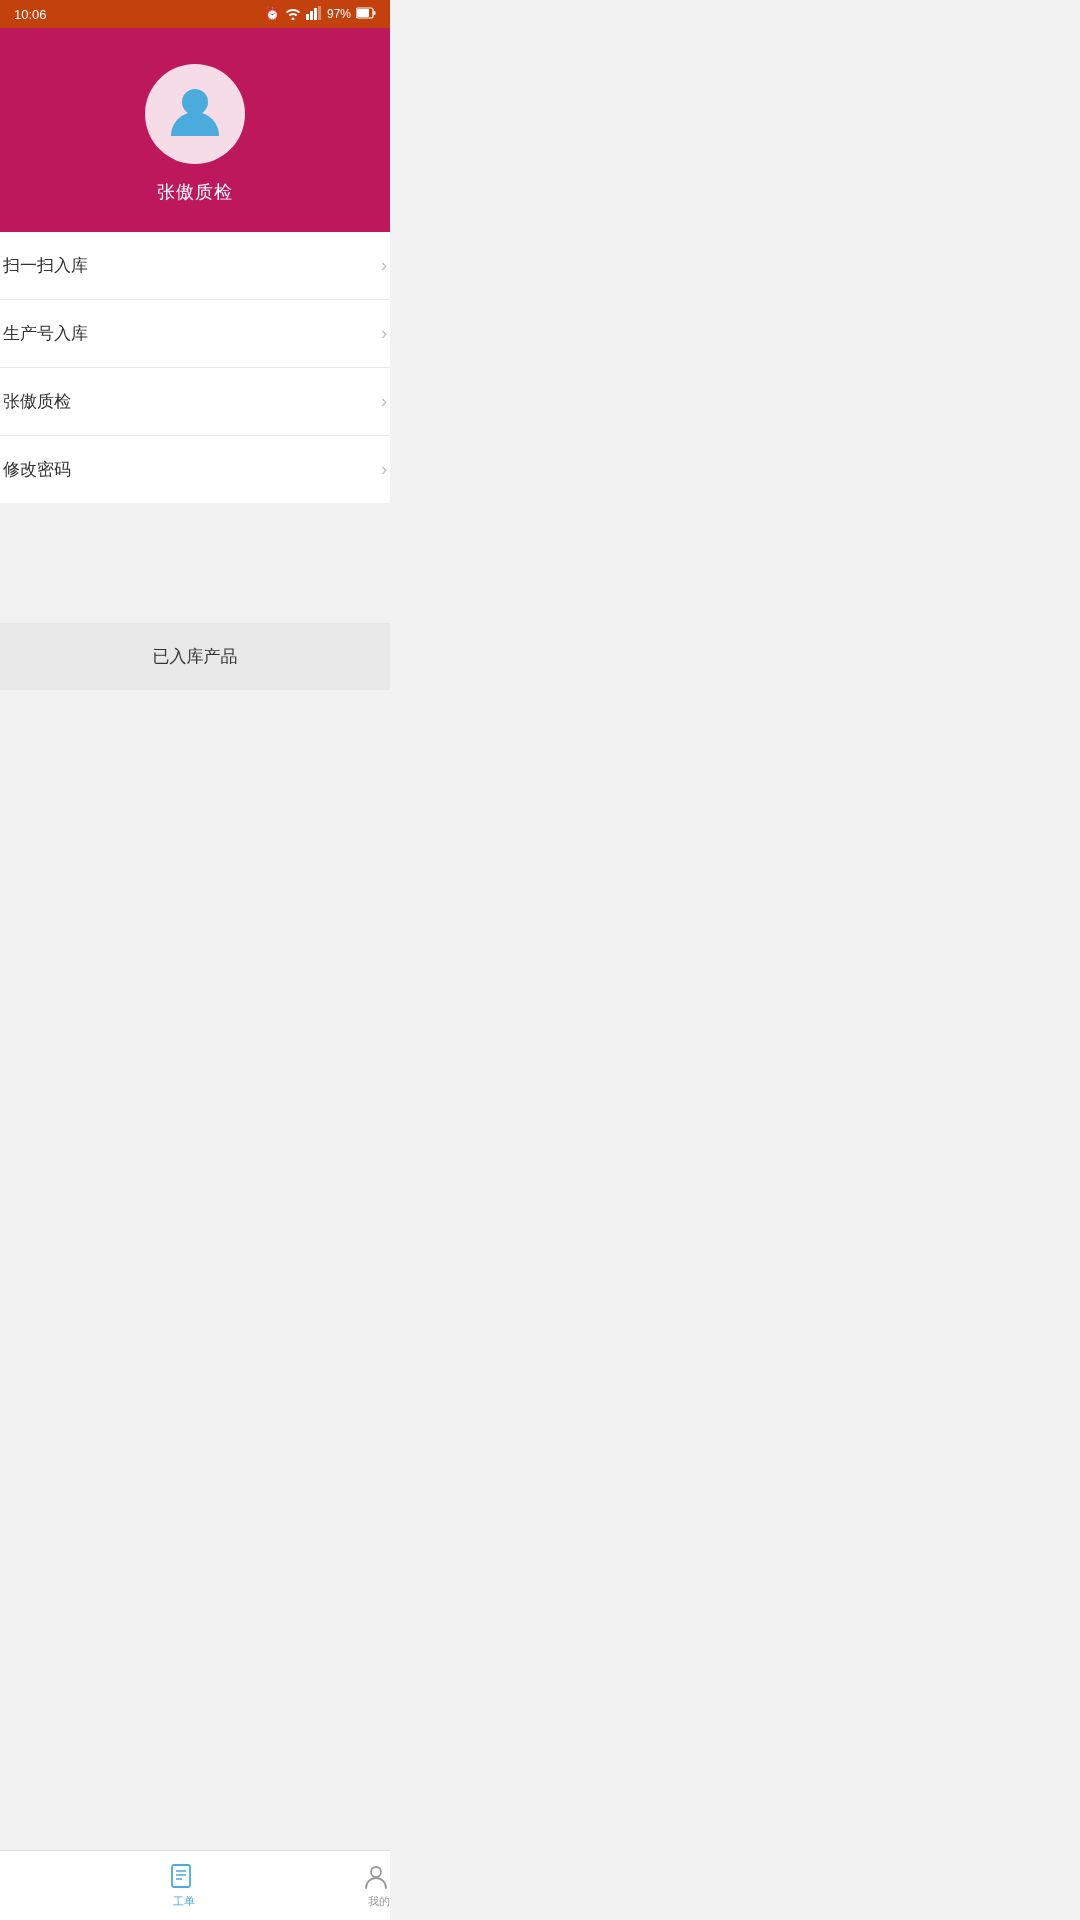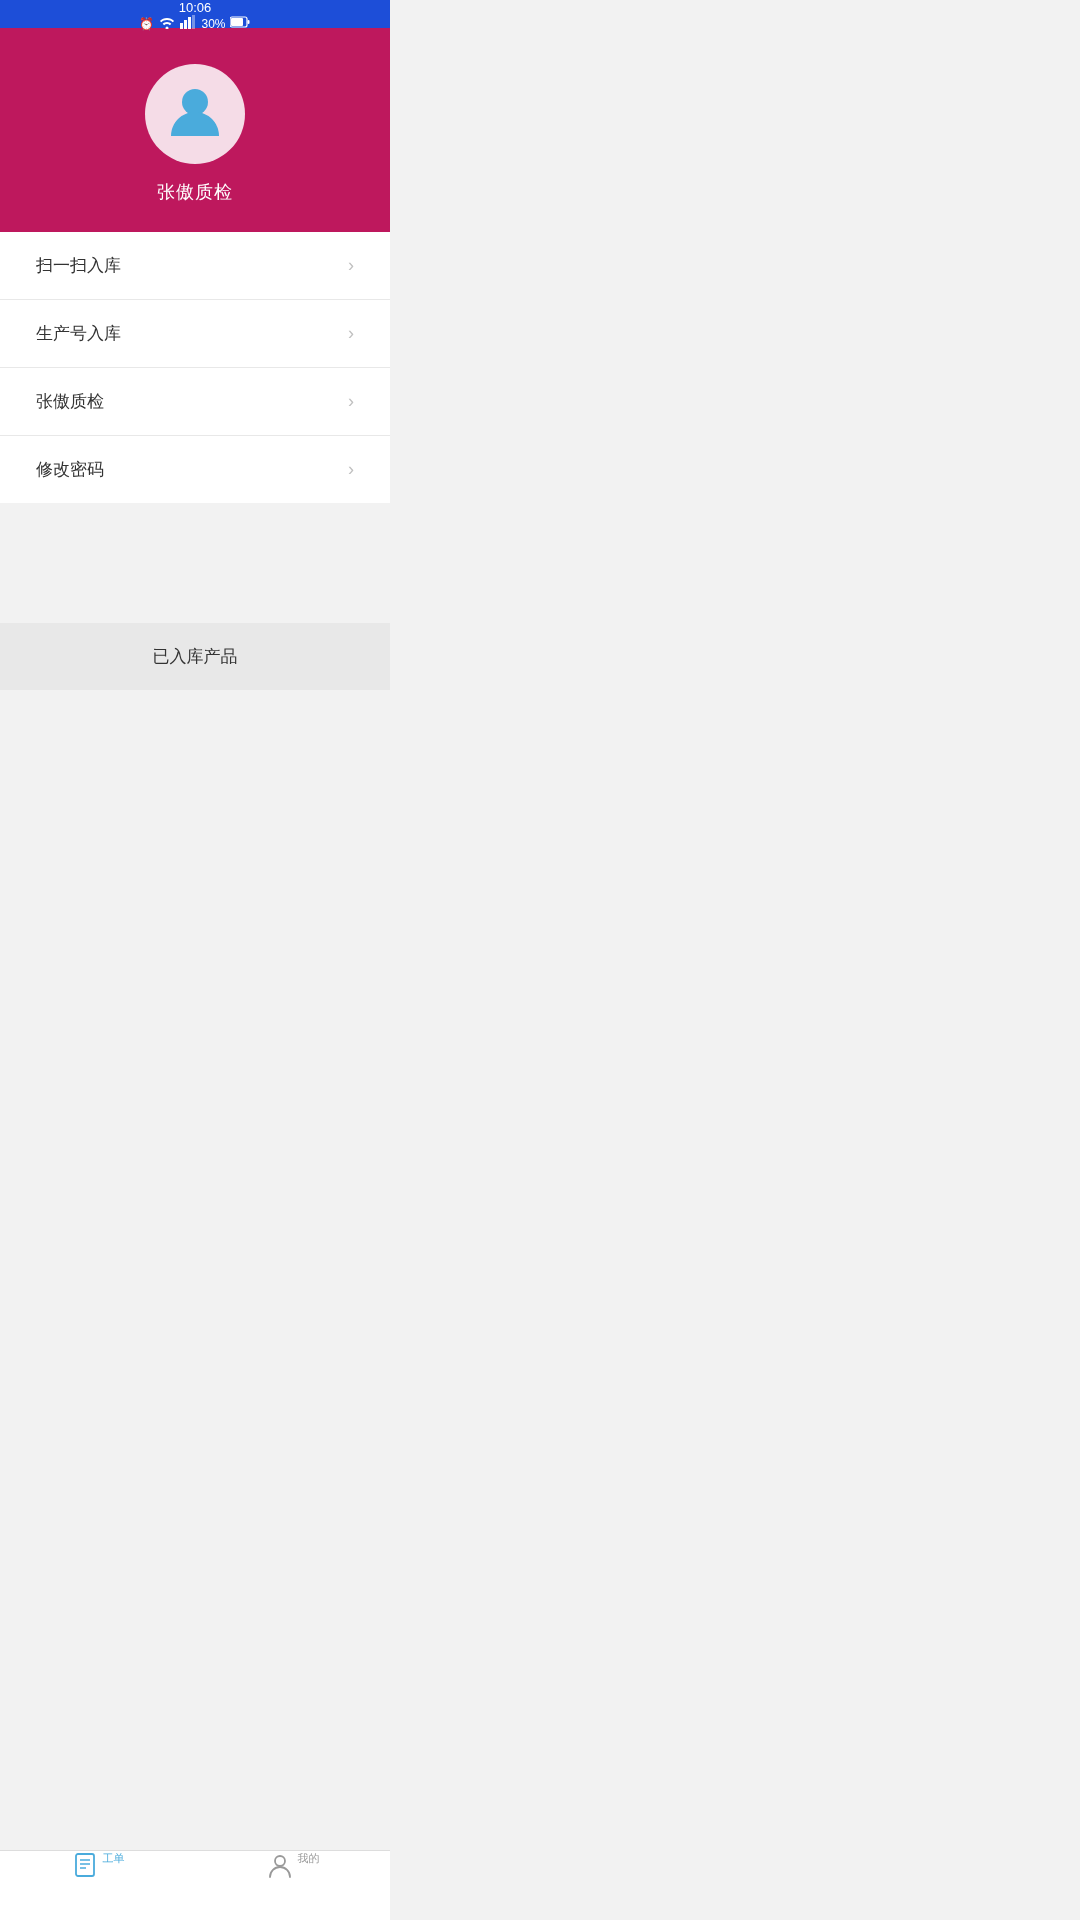--- a/index.html
+++ b/index.html
@@ -11,29 +11,28 @@
       font-family: -apple-system, "PingFang SC", "Microsoft YaHei", sans-serif;
       background: #f2f2f2;
       overflow: hidden;
       position: relative;
     }
 
     
     .status-bar {
       width: 100%;
       height: 28px;
-      background: #1d4ed8;
+      background: #c2410c;
       display: flex;
       align-items: center;
       justify-content: space-between;
       padding: 0 14px;
       color: #fff;
       font-size: 13px;
       font-weight: 500;
-      flex-direction: column;
     }
     .status-right {
       display: flex;
       align-items: center;
       gap: 5px;
       font-size: 12px;
     }
 
     
     .profile-header {
@@ -71,21 +70,21 @@
     
     .menu-list {
       background: #fff;
       margin-top: 0;
     }
 
     .menu-item {
       display: flex;
       align-items: center;
       justify-content: space-between;
-      padding: 22px 36px;
+      padding: 22px 3px;
       border-bottom: 1px solid #e8e8e8;
       background: #fff;
       cursor: pointer;
     }
 
     .menu-item:last-child {
       border-bottom: none;
     }
 
     .menu-item-label {
@@ -128,22 +127,22 @@
       height: 70px;
       background: #fff;
       border-top: 1px solid #ddd;
       display: flex;
       align-items: center;
       justify-content: space-around;
     }
 
     .tab-item {
       display: flex;
-      flex-direction: row;
-      align-items: flex-start;
+      flex-direction: column;
+      align-items: flex-end;
       justify-content: center;
       flex: 1;
       height: 100%;
       cursor: pointer;
       gap: 4px;
     }
 
     .tab-label {
       font-size: 11px;
       color: #999;
@@ -176,21 +175,21 @@
     </span>
 
     <span>
       <svg width="16" height="14" viewBox="0 0 16 14" fill="white">
         <rect x="0" y="8" width="3" height="6"></rect>
         <rect x="4" y="5" width="3" height="9"></rect>
         <rect x="8" y="2" width="3" height="12"></rect>
         <rect x="12" y="0" width="3" height="14" opacity="0.4"></rect>
       </svg>
     </span>
-    <span>30%</span>
+    <span>97%</span>
 
     <span>
       <svg width="20" height="12" viewBox="0 0 20 12" fill="white">
         <rect x="0" y="1" width="17" height="10" rx="2" stroke="white" stroke-width="1.2" fill="none"></rect>
         <rect x="1" y="2" width="12" height="8" rx="1" fill="white"></rect>
         <rect x="17.5" y="4" width="2" height="4" rx="1" fill="white"></rect>
       </svg>
     </span>
   </div>
 </div>

